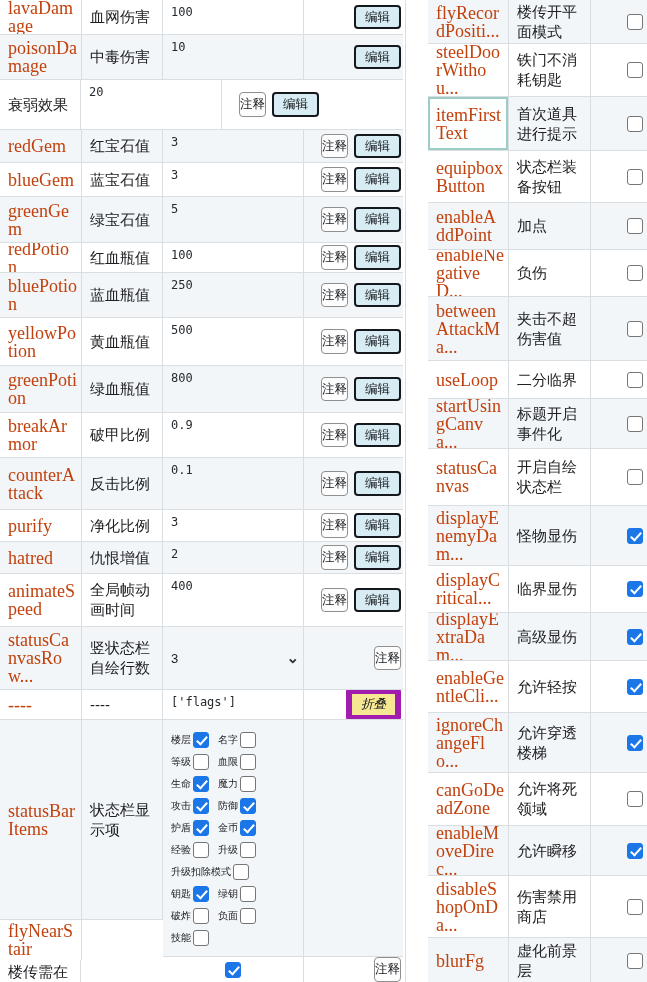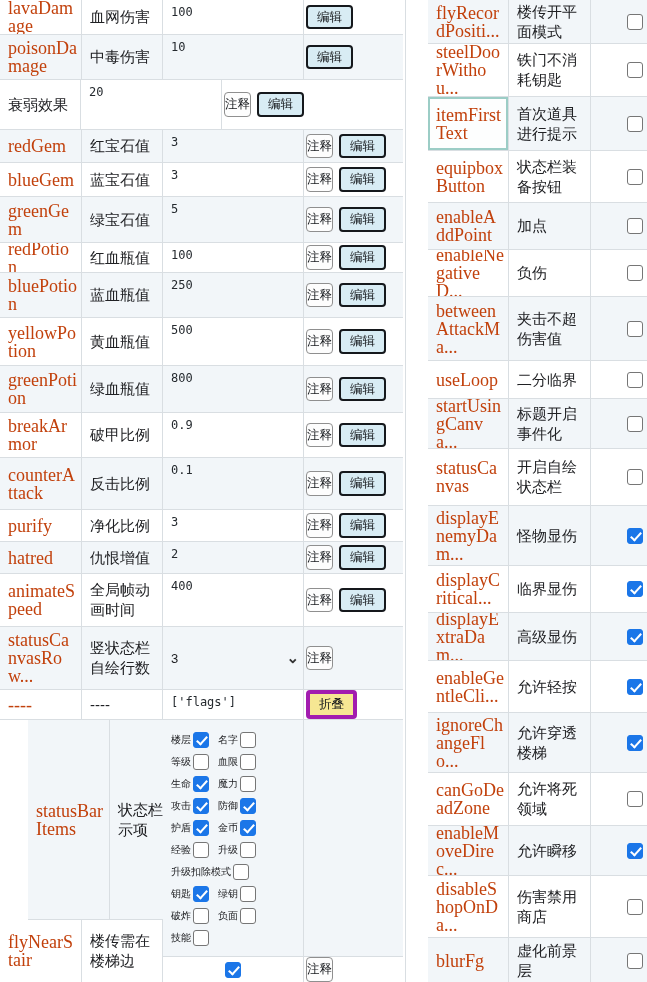--- a/index.html
+++ b/index.html
@@ -10,21 +10,21 @@
   
   .t-row { display: flex; width: 100%; border-bottom: 1px solid var(--border); }
   .t-row.stripe, .stripe { background: var(--stripe); }
   .cell { display: flex; align-items: center; overflow: hidden;
     border-right: 1px solid var(--border); padding: 2px 4px 2px 8px; }
   .key-cell { font-size: 18px; line-height: 18px; color: #c2410c;
     word-break: break-all; font-family: Liberation Serif, serif; }
   .label-cell { font-size: 15px; line-height: 20px; color: #202124; }
   .value-cell { align-items: flex-start; padding-top: 5px;
     font-family: "DejaVu Sans Mono", monospace; font-size: 12px; color: #24292e; }
-  .action-cell { justify-content: flex-start; gap: 6px; border-right: none;
+  .action-cell { justify-content: flex-end; gap: 6px; border-right: none;
     padding: 2px 2px; }
 
   
   #left-table { width: 403px; flex: none; }
   #left-table .key-cell   { width: 82px; flex: none; }
   #left-table .label-cell { width: 81px; flex: none; }
   #left-table .value-cell { width: 141px; flex: none; }
   #left-table .action-cell{ width: 99px; flex: none; }
 
   
@@ -35,21 +35,21 @@
   #right-table .check-cell { flex: 1; display: flex; align-items: center;
     justify-content: flex-end; padding-right: 4px; border-right: none; }
   .key-cell.selected { box-shadow: inset 0 0 0 2px var(--sel); background: #fdfefe; }
 
   
   .btn { font-family: "Liberation Sans", sans-serif; font-size: 12.5px;
     color: #15181c; padding: 4px 9px; border-radius: 4px; cursor: pointer;
     white-space: nowrap; line-height: 1; }
   .btn-comment { background: #fdfdfd; border: 1px solid #8f8f8f; padding: 5px 0; }
   .btn-edit { background: var(--editbg); border: 2px solid #15181c; }
-  .btn-fold { background: var(--foldbg); border: 4px solid #a21caf; }
+  .btn-fold { background: var(--foldbg); border: 6px solid #a21caf; font-style: italic; }
 
   
   .cb { display: inline-block; width: 16px; height: 16px; flex: none;
     border: 1px solid #767676; border-radius: 3px; background: #fff;
     position: relative; vertical-align: -3px; cursor: pointer; }
   .cb.checked { background: var(--accent); border-color: var(--accent); }
   .cb.checked::after { content: ""; position: absolute; left: 5px; top: 1px;
     width: 4px; height: 9px; border: solid #fff; border-width: 0 2px 2px 0;
     transform: rotate(42deg); }
 
@@ -261,25 +261,25 @@
           <div class="cell value-cell">
             <span>['flags']</span>
           </div>
           <div class="cell action-cell">
             <button class="btn btn-fold">折叠</button>
           </div>
         </div>
       </div>
     <div id="left-bottom">
       <div id="lb-colA">
-          <div class="t-row stripe" style="height: 200px; margin-left: 28px;">
+          <div class="t-row stripe" style="height: 200px;">
             <div class="cell key-cell">statusBarItems</div>
             <div class="cell label-cell">状态栏显示项</div>
           </div>
-          <div class="t-row" style="height: 62px; border-bottom: none;">
+          <div class="t-row" style="height: 62px; border-bottom: none; flex-direction: column;">
             <div class="cell key-cell">flyNearStair</div>
             <div class="cell label-cell">楼传需在楼梯边</div>
           </div>
         </div>
       <div id="lb-colB">
           <div class="t-row stripe" style="height: 237px;">
             <div class="cell value-cell cb-list-cell" style="width: 141px; flex: 0 0 auto;">
               <div class="cb-line">
                 <span class="pair">
                   <span class="lbl">楼层</span>

